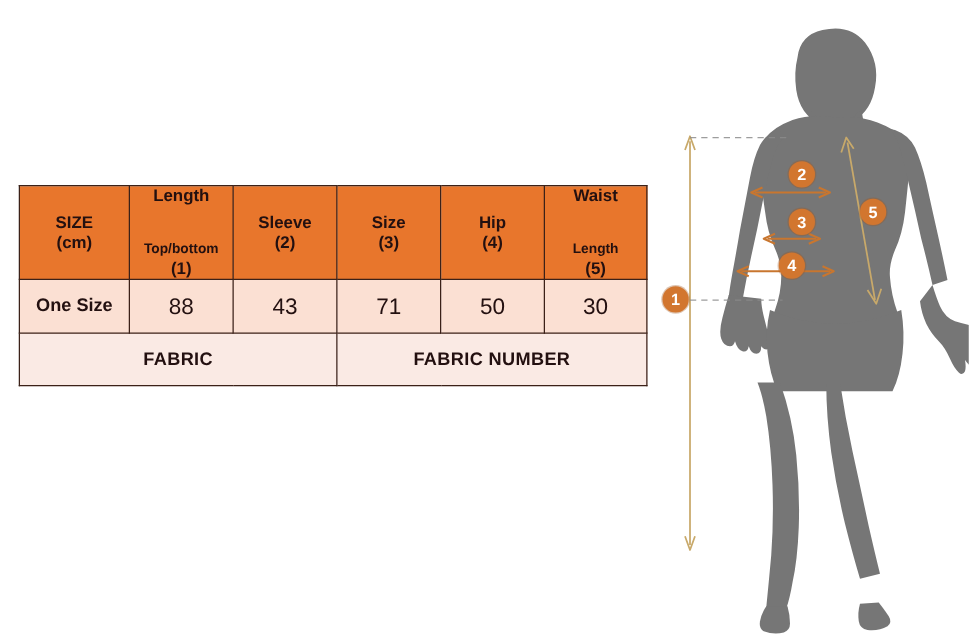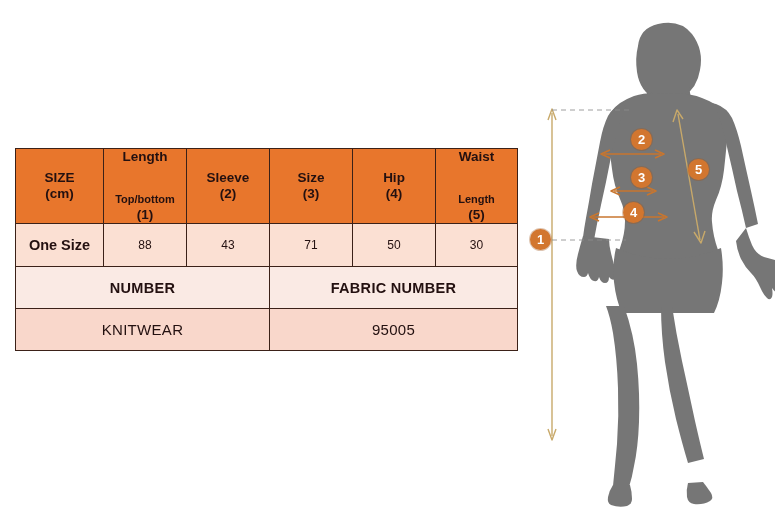--- a/index.html
+++ b/index.html
@@ -48,21 +48,21 @@
     display: block;
     margin-top: 28px;
   }
   .hdr-cell .line {
     display: block;
   }
 
   .val-row td {
     background: #fbe0d3;
     height: 42px;
-    font-size: 12px;
+    font-size: 18px;
   }
   .val-row td.size-label {
     font-weight: bold;
     font-size: 14.5px;
   }
 
   .sect-row td {
     background: #faeae4;
     height: 41px;
     font-weight: bold;
@@ -152,28 +152,24 @@
     <tr class="val-row">
       <td class="size-label">One Size</td>
       <td>88</td>
       <td>43</td>
       <td>71</td>
       <td>50</td>
       <td>30</td>
     </tr>
 
     <tr class="sect-row">
-      <td colspan="3">NUMBER</td>
+      <td colspan="3">FABRIC</td>
       <td colspan="3">FABRIC NUMBER</td>
     </tr>
 
-    <tr class="data-row">
-      <td colspan="3">KNITWEAR</td>
-      <td colspan="3">95005</td>
-    </tr>
   </tbody>
 </table>
 
 <div id="figure-panel">
 
   <svg id="figure-svg" width="255" height="514" viewBox="0 0 255 514">
 
     <g fill="#767676">
 
       <path d="M118 46 q2 -18 20 -22 q22 -5 34 10 q12 16 8 36 q-3 18 -16 26

